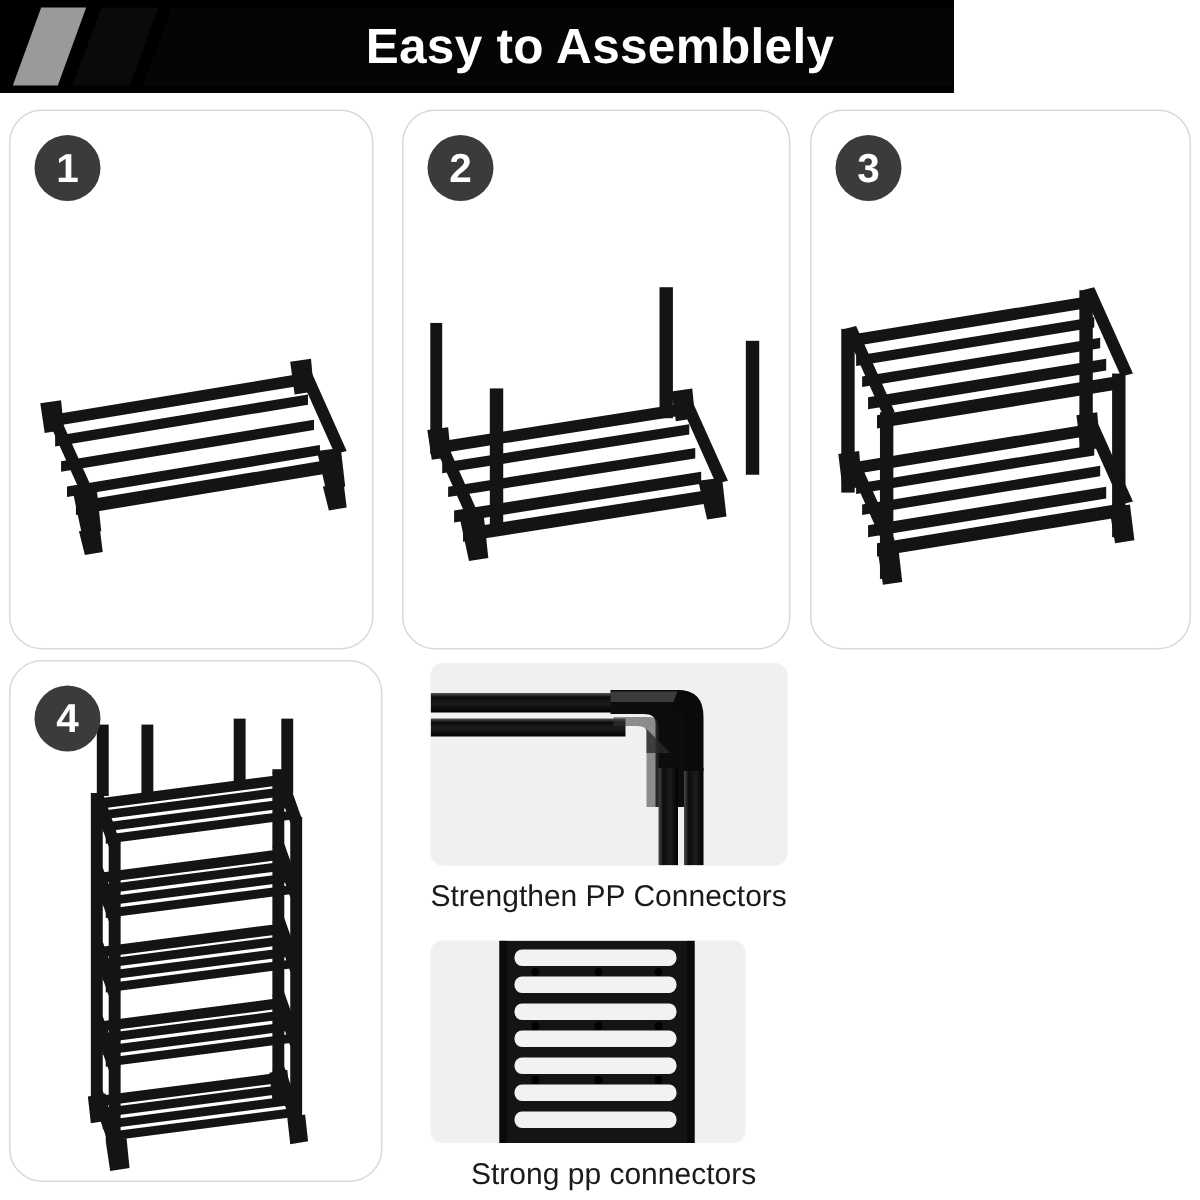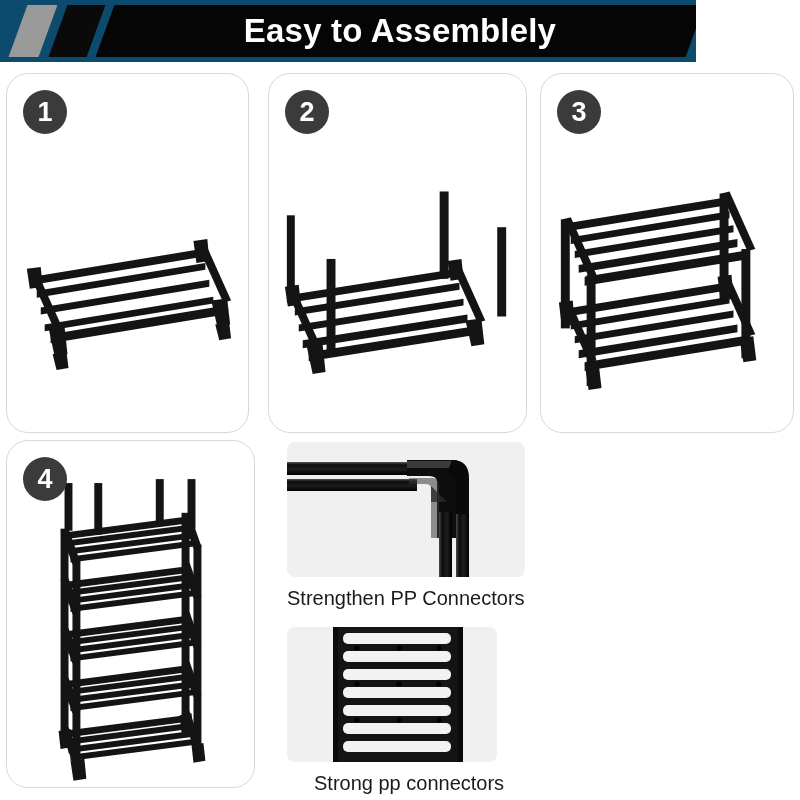--- a/index.html
+++ b/index.html
@@ -13,23 +13,23 @@
     position: relative;
     overflow: hidden;
     font-family: "Liberation Sans", sans-serif;
     color: #111111;
   }
 
   
   .banner {
     position: absolute;
     left: 0; top: 0;
-    width: 696px; height: 62px;
+    width: 636px; height: 62px;
     overflow: hidden;
-    background: #0c4a6e;
+    background: #000000;
   }
   .banner-core {
     position: absolute;
     left: 105px; top: 5px;
     width: 590px; height: 52px;
     background: #050505;
     transform: skewX(-20deg);
   }
   .banner-core-fill {
     position: absolute;

